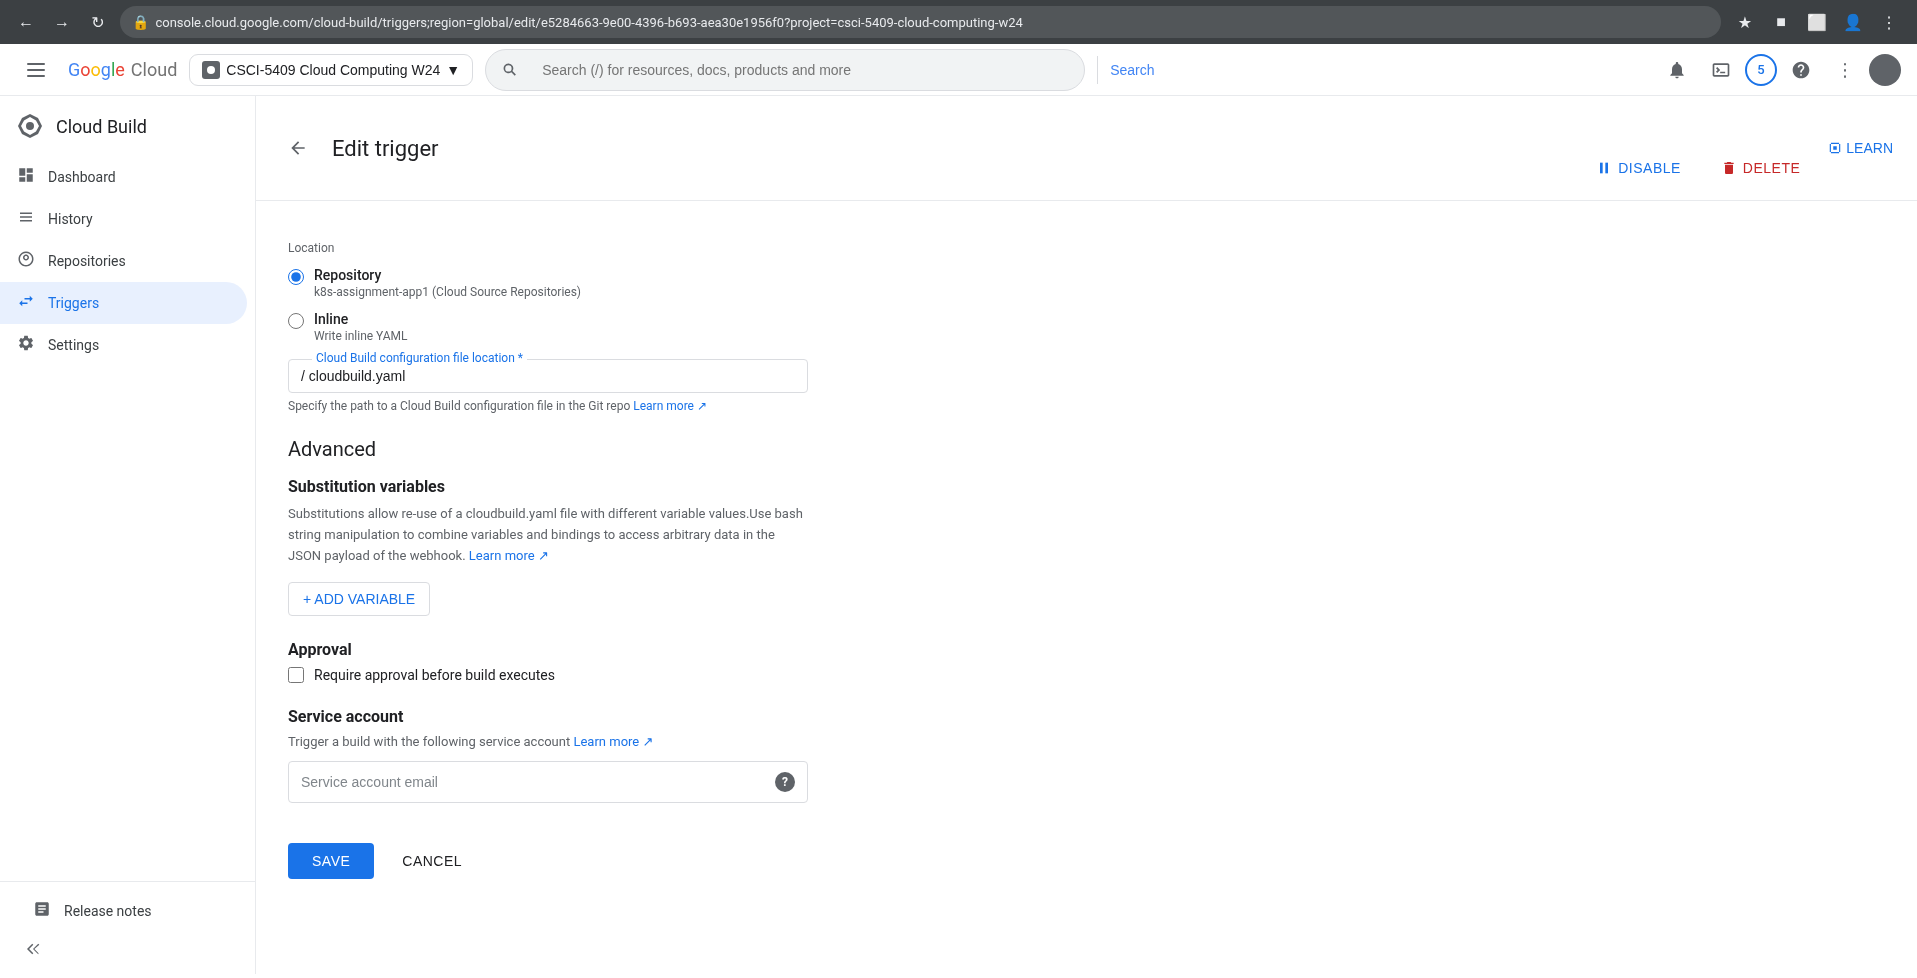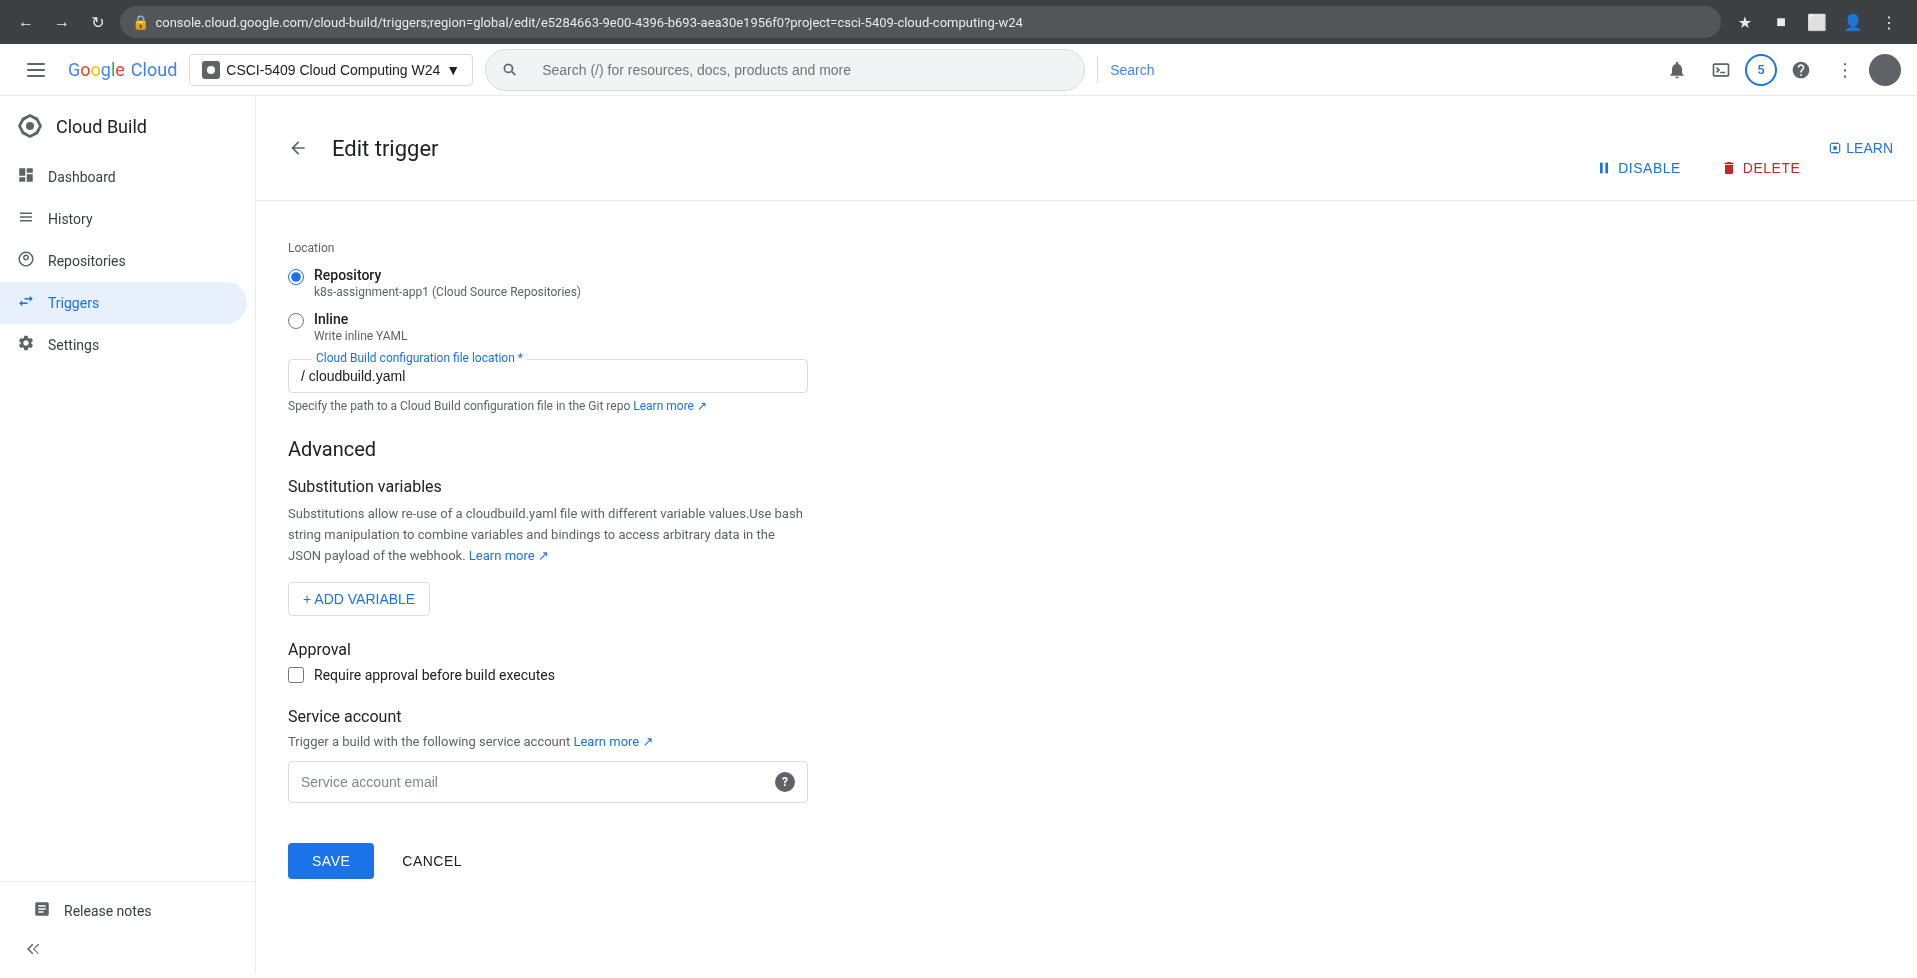--- a/index.html
+++ b/index.html
@@ -81,27 +81,27 @@
       color: #5f6368;
       text-decoration: none;
     }
     .google-text { font-size: 18px; font-weight: 400; }
     .google-text .g { color: #4285f4; }
     .google-text .o1 { color: #ea4335; }
     .google-text .o2 { color: #fbbc05; }
     .google-text .g2 { color: #4285f4; }
     .google-text .l { color: #34a853; }
     .google-text .e { color: #ea4335; }
-    .cloud-text { color: #3b82f6; }
+    .cloud-text { color: #737373; }
     .project-selector {
       display: flex;
       align-items: center;
       gap: 6px;
       border: 1px solid #dadce0;
-      border-radius: 4px;
+      border-radius: 9px;
       padding: 6px 12px;
       cursor: pointer;
       background: transparent;
       font-size: 14px;
       color: #202124;
     }
     .search-bar {
       flex: 1;
       display: flex;
       align-items: center;
@@ -364,21 +364,21 @@
 
     
     .section-title {
       font-size: 20px;
       font-weight: 400;
       color: #202124;
       margin: 24px 0 16px;
     }
     .subsection-title {
       font-size: 16px;
-      font-weight: 400;
+      font-weight: 700;
       color: #202124;
       margin-bottom: 8px;
     }
     .subsection-desc {
       font-size: 13px;
       color: #5f6368;
       line-height: 1.6;
       margin-bottom: 16px;
       max-width: 520px;
     }

